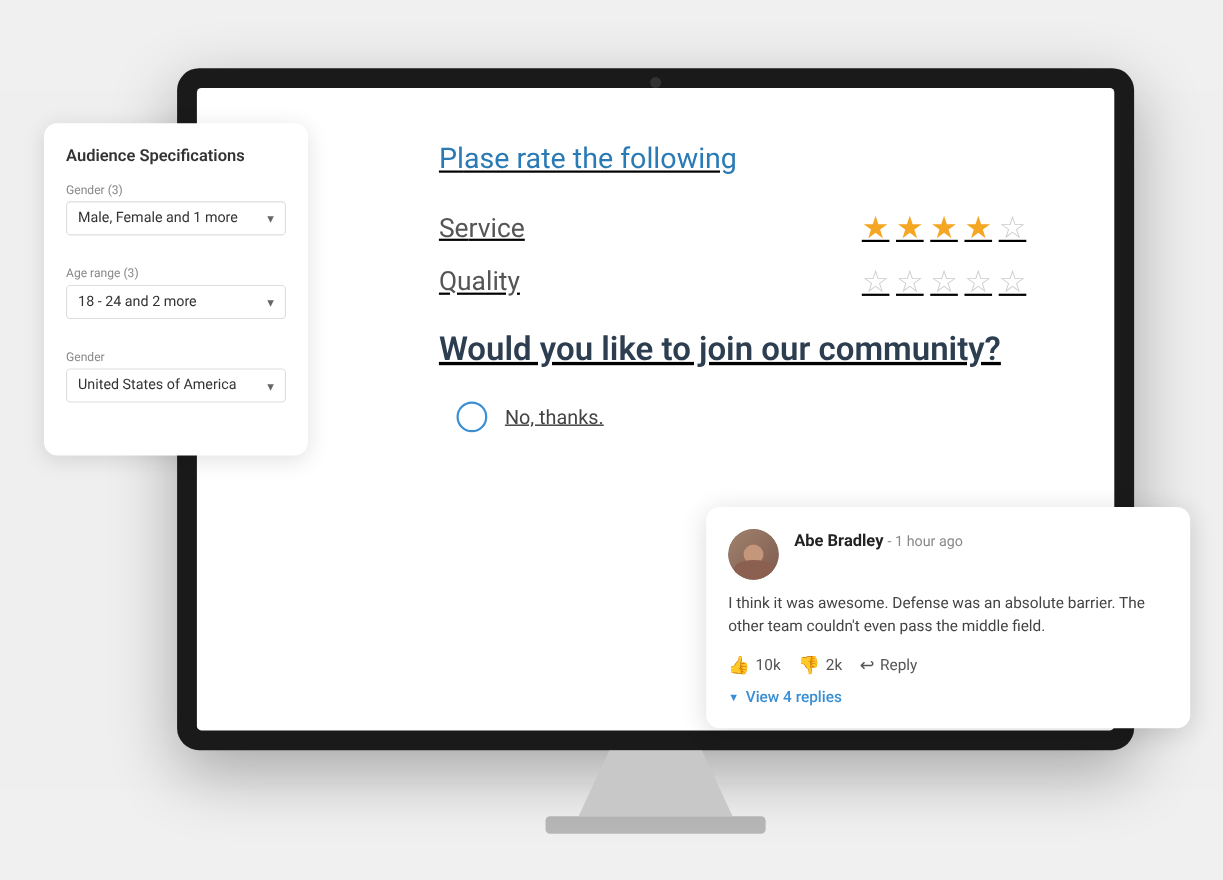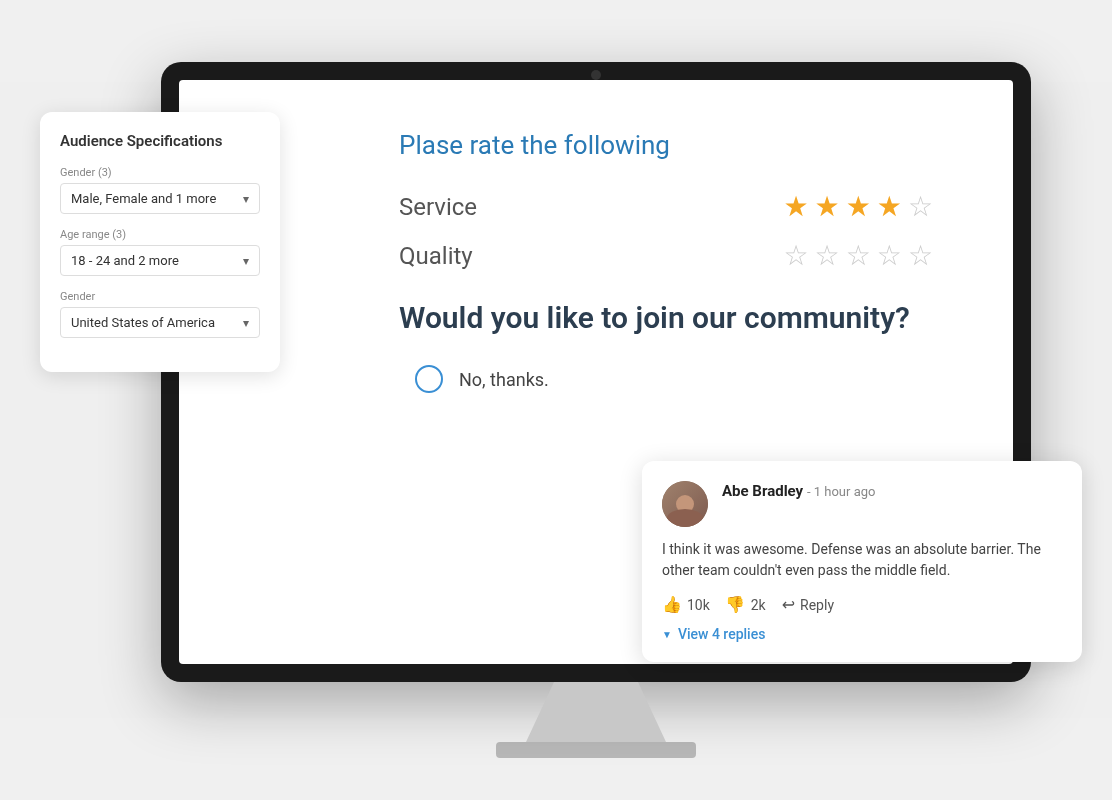--- a/index.html
+++ b/index.html
@@ -156,21 +156,21 @@
       box-shadow: 0 4px 20px rgba(0,0,0,0.12);
       z-index: 10;
     }
     .audience-title {
       font-size: 15px;
       color: #333;
       font-weight: 600;
       margin-bottom: 16px;
     }
     .field-group {
-      margin-bottom: 14px;
+      margin-bottom: 28px;
     }
     .field-label {
       font-size: 11px;
       color: #888;
       margin-bottom: 4px;
     }
     .dropdown {
       width: 100%;
       display: flex;
       align-items: center;
@@ -320,21 +320,21 @@
 
     <div class="field-group">
       <div class="field-label">Gender</div>
       <div class="dropdown">
         <span>United States of America</span>
         <span class="dropdown-arrow">▾</span>
       </div>
     </div>
   </div>
 
-  <div style="position: relative; margin-left: 80px; margin-top: 0px;">
+  <div style="position: relative; margin-left: 80px; margin-top: 0px; text-decoration: underline;">
     <div class="monitor">
       <div class="monitor-camera"></div>
       <div class="monitor-screen">
         <div class="screen-content">
 
           <div class="rate-heading">
             <span>Pl</span><span>ase rate the following</span>
           </div>
 
           <div class="rating-row">

